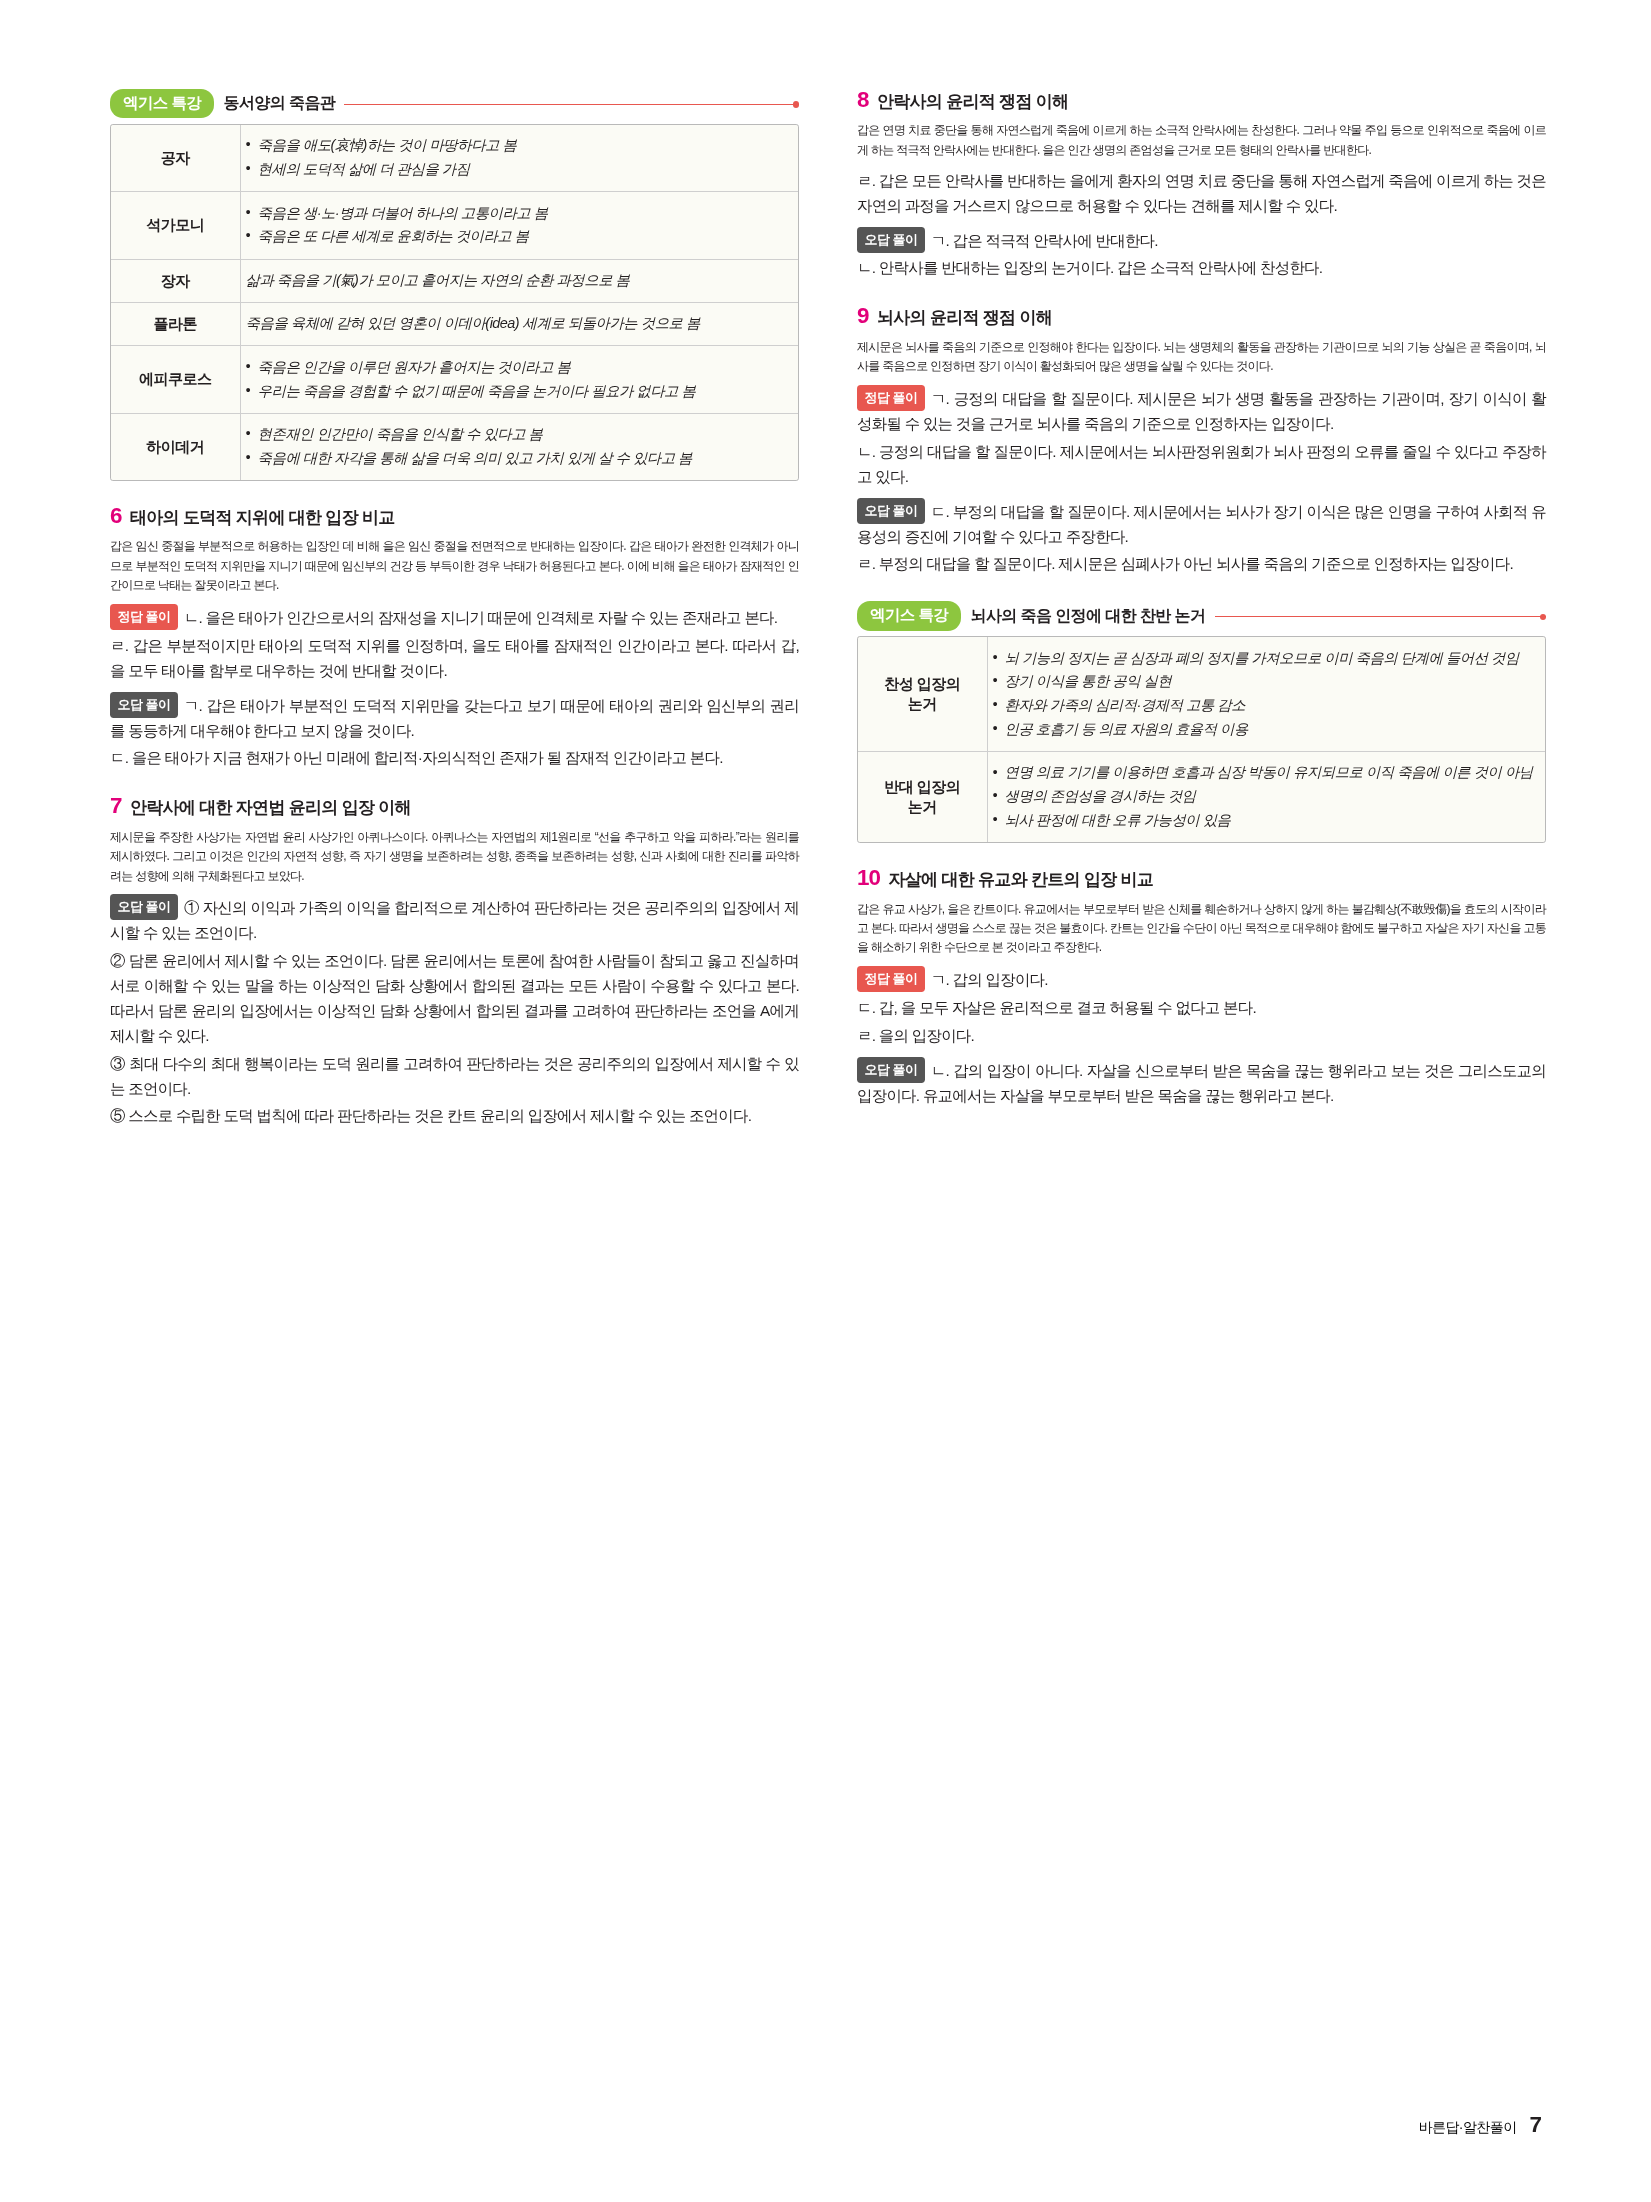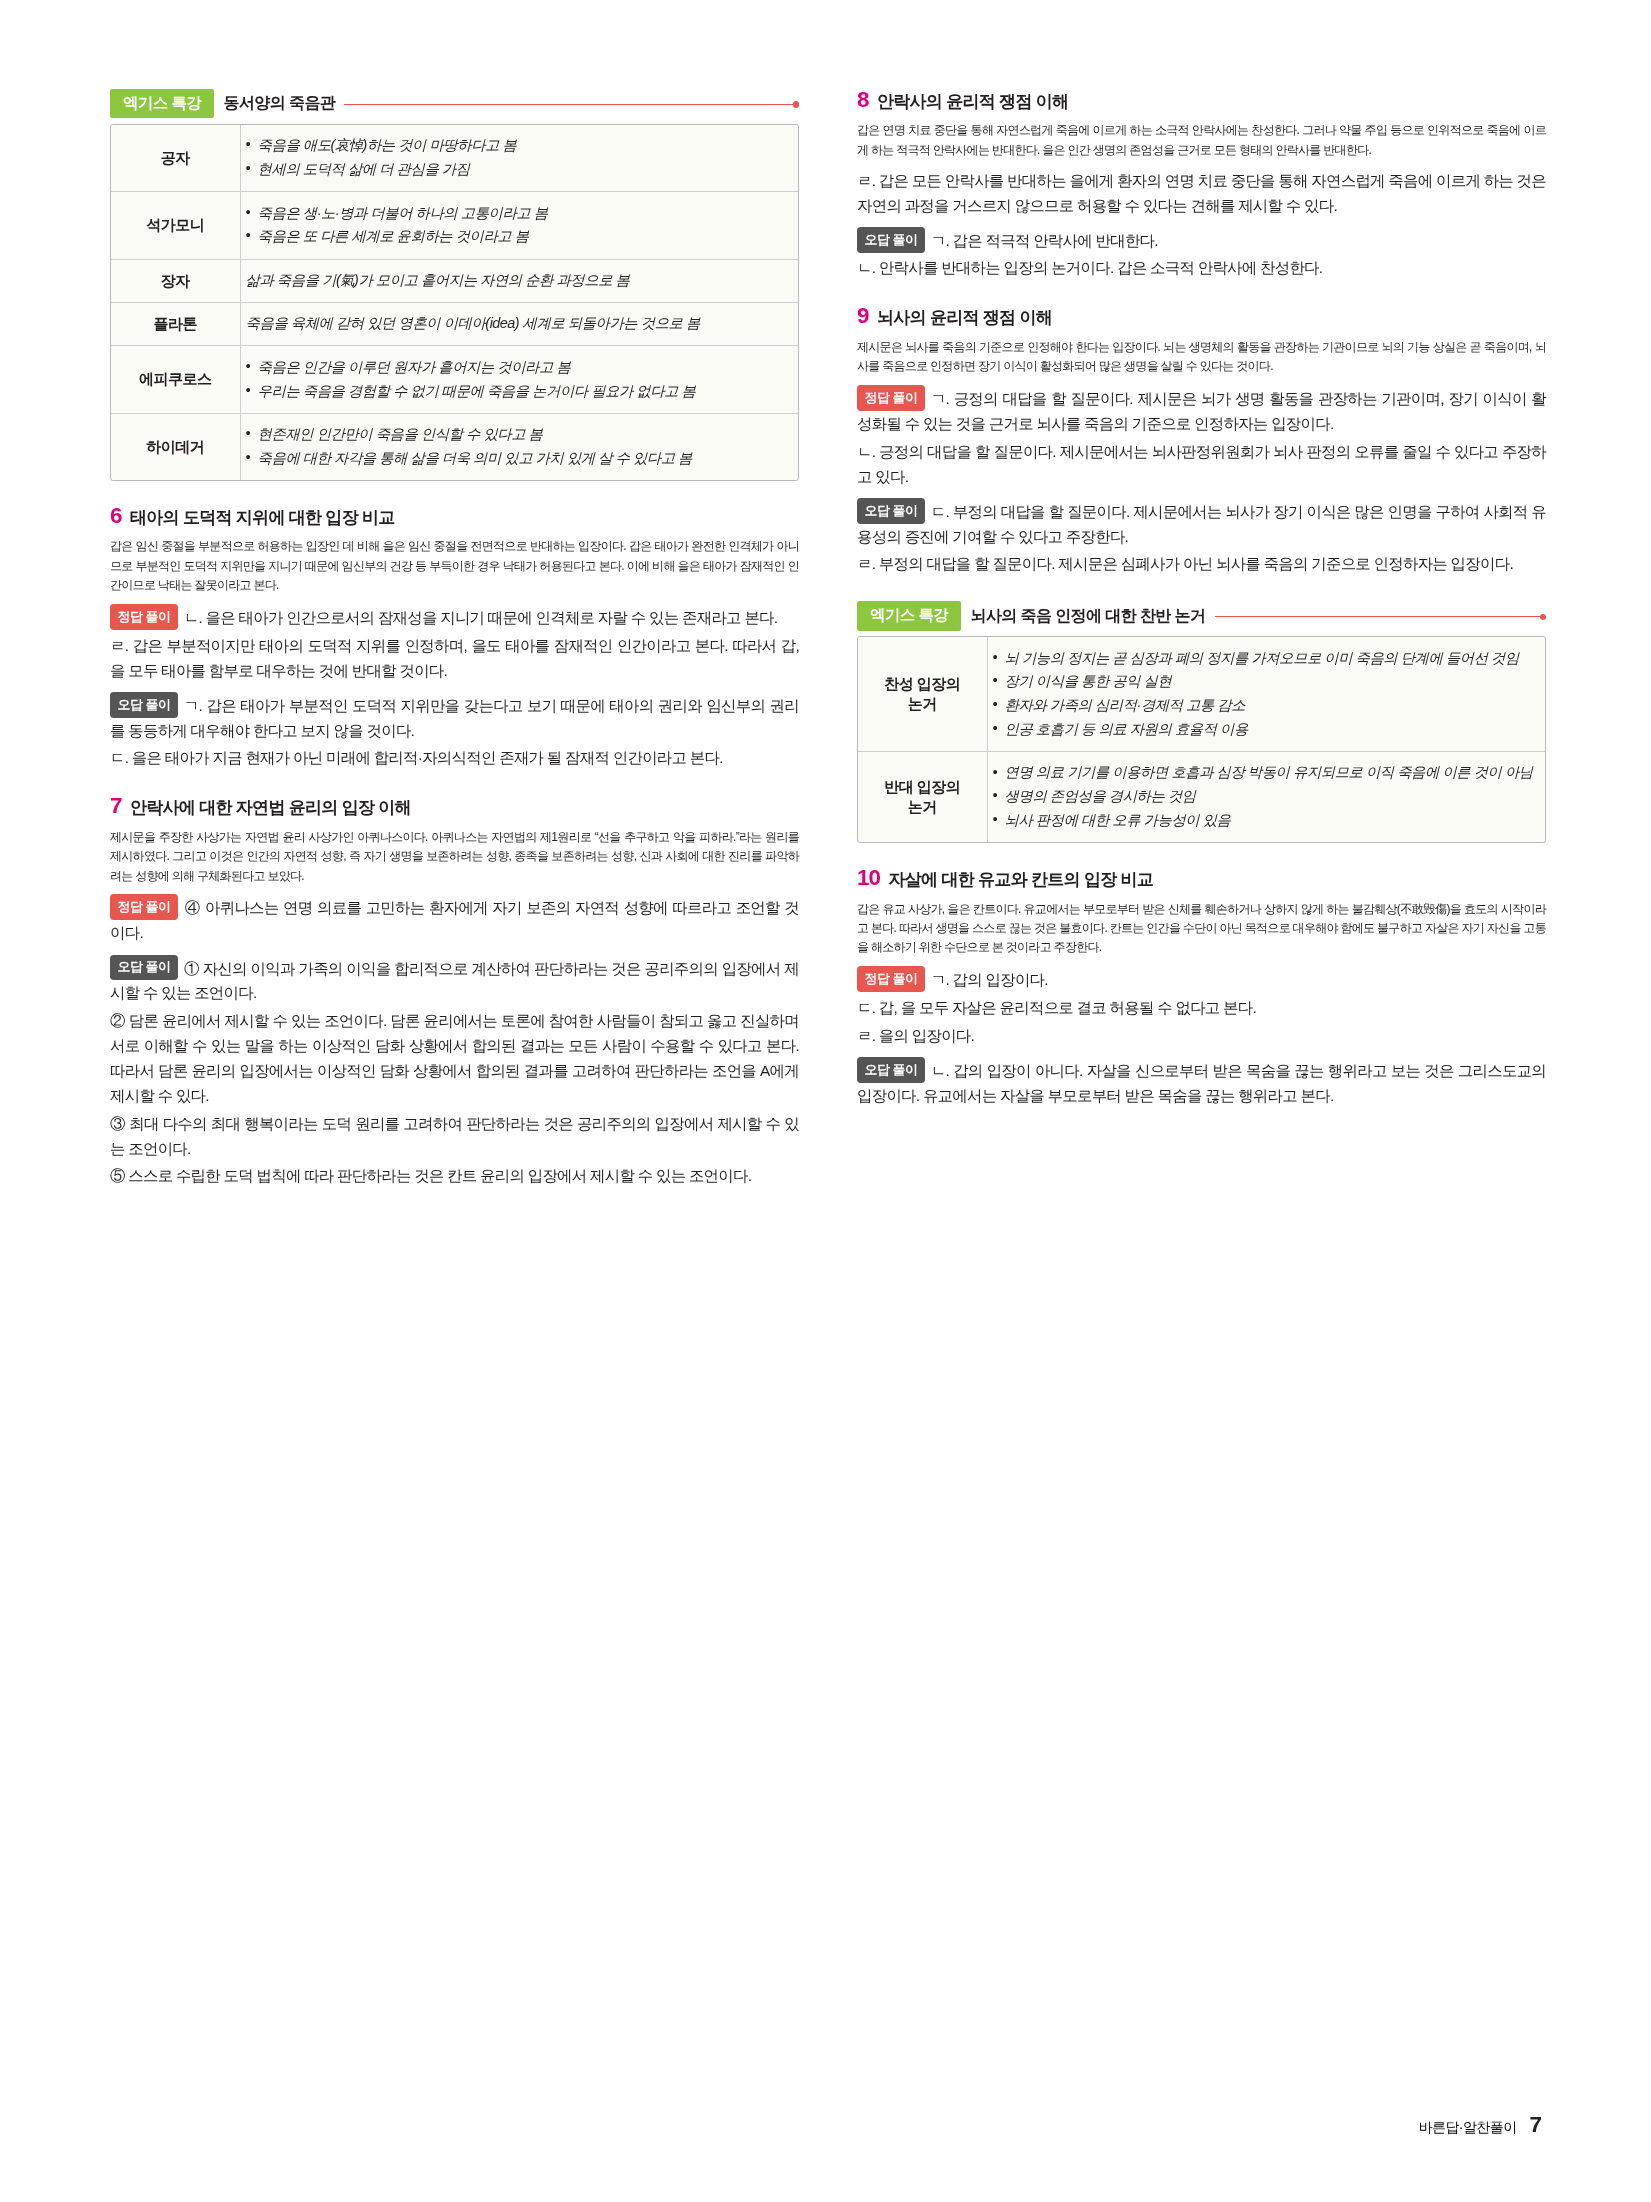--- a/index.html
+++ b/index.html
@@ -45,21 +45,21 @@
     align-items: center;
     gap: 9.3px;
     margin-bottom: 5.6px;
     position: relative;
   }
   .feature-tag {
     background: #8dc63f;
     color: #ffffff;
     font-size: 15.4px;
     font-weight: bold;
-    border-radius: 2px;
+    border-radius: 13px;
     padding: 3.7px 13px 4.7px 13px;
     letter-spacing: -0.5px;
     white-space: nowrap;
   }
   .feature-title {
     font-size: 16px;
     font-weight: bold;
     color: #231f20;
     letter-spacing: -0.6px;
     white-space: nowrap;
@@ -310,23 +310,20 @@
         </div>
       </div>
 
       <div class="qblock">
         <div class="qhead">
           <span class="qnum">7</span>
           <span class="qtitle">안락사에 대한 자연법 윤리의 입장 이해</span>
         </div>
         <p class="para">제시문을 주장한 사상가는 자연법 윤리 사상가인 아퀴나스이다. 아퀴나스는 자연법의 제1원리로 “선을 추구하고 악을 피하라.”라는 원리를 제시하였다. 그리고 이것은 인간의 자연적 성향, 즉 자기 생명을 보존하려는 성향, 종족을 보존하려는 성향, 신과 사회에 대한 진리를 파악하려는 성향에 의해 구체화된다고 보았다.</p>
         <div class="ans-group">
-          <p class="ans-text"><span class="label correct">정답 풀이</span><span>④ 아퀴나스는 연명 의료를 고민하는 환자에게 자기 보존의 자연적 성향에 따르라고 조언할 것이다.</span></p>
-        </div>
-        <div class="ans-group">
           <p class="ans-text"><span class="label wrong">오답 풀이</span><span>① 자신의 이익과 가족의 이익을 합리적으로 계산하여 판단하라는 것은 공리주의의 입장에서 제시할 수 있는 조언이다.</span></p>
           <p class="ans-text cont">② 담론 윤리에서 제시할 수 있는 조언이다. 담론 윤리에서는 토론에 참여한 사람들이 참되고 옳고 진실하며 서로 이해할 수 있는 말을 하는 이상적인 담화 상황에서 합의된 결과는 모든 사람이 수용할 수 있다고 본다. 따라서 담론 윤리의 입장에서는 이상적인 담화 상황에서 합의된 결과를 고려하여 판단하라는 조언을 A에게 제시할 수 있다.</p>
           <p class="ans-text cont">③ 최대 다수의 최대 행복이라는 도덕 원리를 고려하여 판단하라는 것은 공리주의의 입장에서 제시할 수 있는 조언이다.</p>
           <p class="ans-text cont">⑤ 스스로 수립한 도덕 법칙에 따라 판단하라는 것은 칸트 윤리의 입장에서 제시할 수 있는 조언이다.</p>
         </div>
       </div>
 
     </div>
 
     <div class="col">

